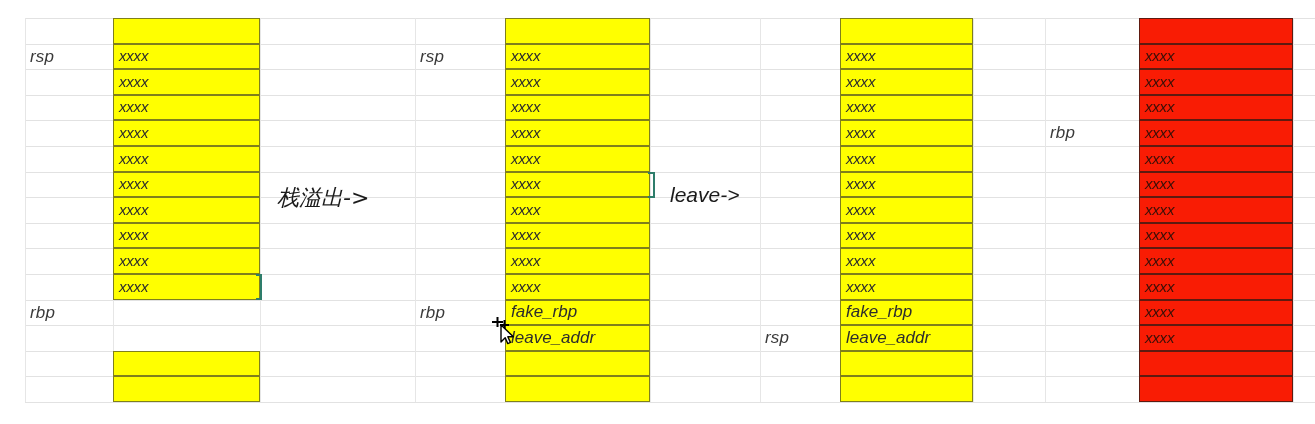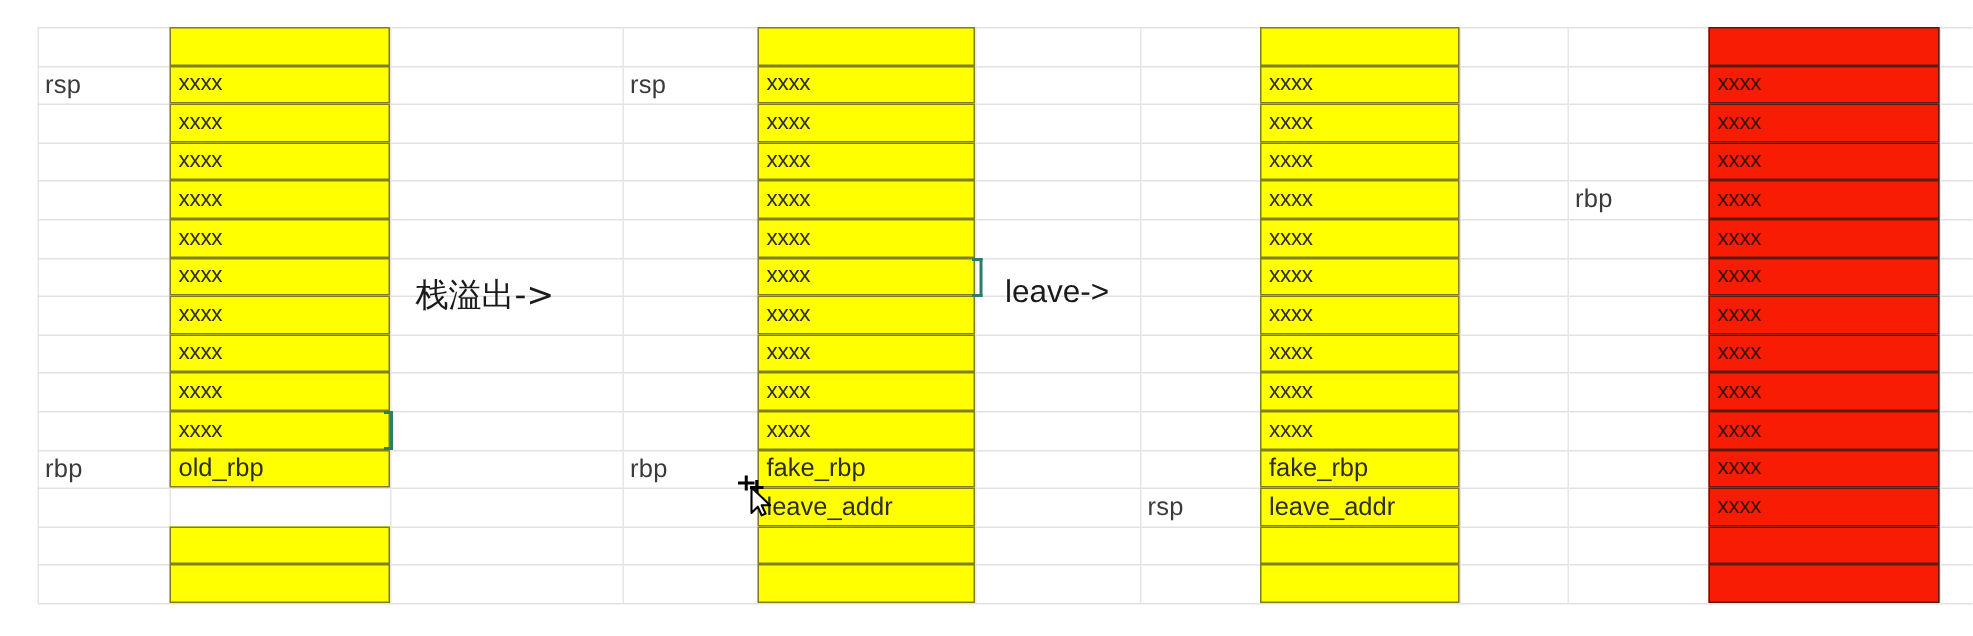--- a/index.html
+++ b/index.html
@@ -16,20 +16,21 @@
     font-family: "Liberation Sans", sans-serif;
     -webkit-font-smoothing: antialiased;
   }
 
   
   #sheet {
     position: absolute;
     left: 0; top: 0;
     width: 1298px;
     height: 424px;
+    font-style: italic;
   }
 
   .gridline-h {
     position: absolute;
     height: 1px;
     background: #e2e2e2;
   }
   .gridline-v {
     position: absolute;
     width: 1px;
@@ -186,23 +187,20 @@
     </div>
     <div class="label-cell" style="left: 25px; top: 248px; width: 88px; height: 26px;"></div>
     <div class="stack-cell yellow" style="left: 113px; top: 248px; width: 147px; height: 26px;">
       <span class="cell-text small">xxxx</span>
     </div>
     <div class="label-cell" style="left: 25px; top: 274px; width: 88px; height: 26px;"></div>
     <div class="stack-cell yellow" style="left: 113px; top: 274px; width: 147px; height: 26px;">
       <span class="cell-text small">xxxx</span>
     </div>
     <div class="label-cell" style="left: 25px; top: 300px; width: 88px; height: 26px;">rbp</div>
-    <div class="stack-cell yellow" style="left: 113px; top: 300px; width: 147px; height: 25px;">
-      <span class="cell-text word">old_rbp</span>
-    </div>
     <div class="label-cell" style="left: 25px; top: 325px; width: 88px; height: 26px;"></div>
     <div class="label-cell" style="left: 25px; top: 351px; width: 88px; height: 26px;"></div>
     <div class="stack-cell yellow" style="left: 113px; top: 351px; width: 147px; height: 25px;">
       <span class="cell-text small"></span>
     </div>
     <div class="label-cell" style="left: 25px; top: 376px; width: 88px; height: 26px;"></div>
     <div class="stack-cell yellow" style="left: 113px; top: 376px; width: 147px; height: 26px;">
       <span class="cell-text small"></span>
     </div>
     <div class="bracket" style="left: 256px; top: 274px; width: 6px; height: 26px;"></div>

